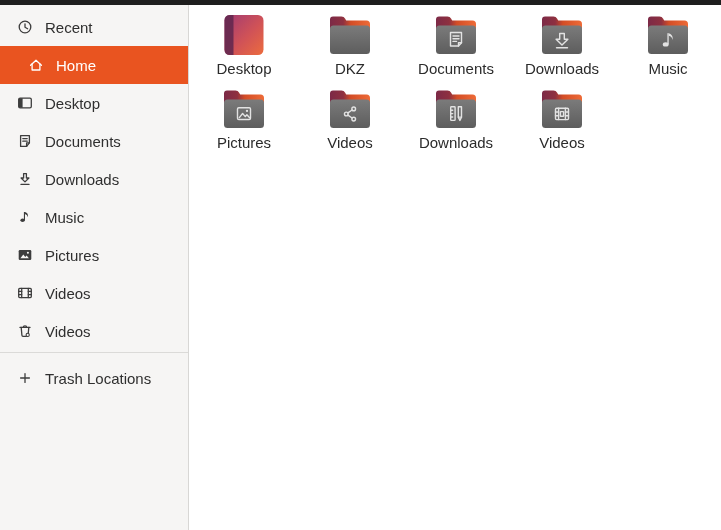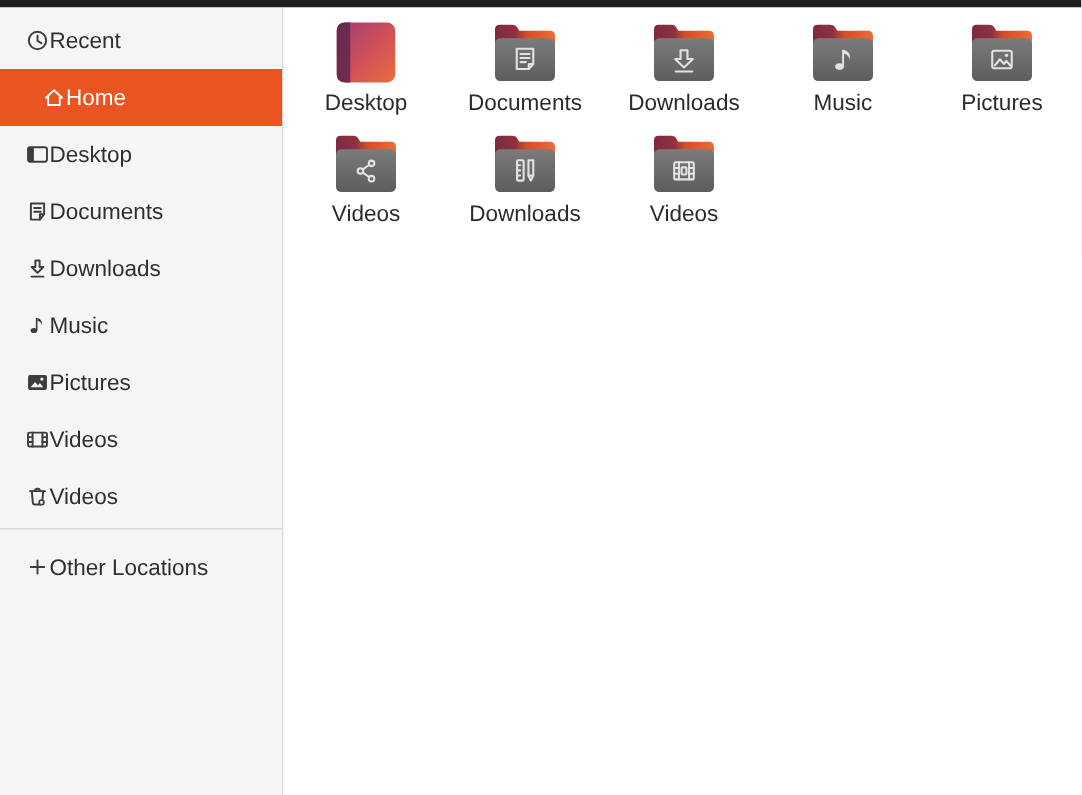--- a/index.html
+++ b/index.html
@@ -9,21 +9,21 @@
     -webkit-font-smoothing:antialiased;
   }
   .topbar { position:absolute; left:0; top:0; width:721px; height:5px; background:#1e1e1e; }
   .sidebar {
     position:absolute; left:0; top:5px; bottom:0; width:189px;
     background:#f6f5f4; border-right:1px solid #d8d7d5; box-sizing:border-box;
     padding-top:3px;
   }
   .srow {
     height:38px; display:flex; align-items:center;
-    padding-left:17px; cursor:pointer;
+    padding-left:17px; gap:12px; cursor:pointer;
   }
   .srow .icw { width:16px; height:16px; flex:0 0 16px; display:flex; align-items:center; justify-content:center; }
   .slabel { font-size:15px; color:#2f2f2f; white-space:nowrap; }
   .srow.selected { background:#E95420;padding-left:28px; }
   .srow.selected .slabel { color:#ffffff; }
   .sep { border-top:1px solid #dbdad8; margin:2px 0 6px 0; }
   .sic { stroke:#3d3d3d; stroke-width:1.3; fill:none; stroke-linejoin:round; stroke-linecap:round; }
   .sic-fill { fill:#3d3d3d; }
   .sic-knock { fill:#f6f5f4; }
   .srow.selected .sic { stroke:#ffffff; }
@@ -187,34 +187,40 @@
     </div>
 
     <div class="sep"></div>
 
     <div class="srow">
       <span class="icw">
         <svg width="16" height="16" viewBox="0 0 16 16">
             <path class="sic" stroke-width="1.2" d="M8 3.6 V12.4 M3.6 8 H12.4"></path>
           </svg>
       </span>
-      <span class="slabel">Other Locations</span>
+      <span class="slabel">Trash Locations</span>
     </div>
   </div>
 
   <div class="main">
 
     <div class="cell">
       <svg class="ficon" viewBox="0 0 44 42">
         <rect x="2.5" y="1" width="39" height="40" rx="5.5" fill="url(#deskG)"></rect>
         <path d="M2.5 6.5 Q2.5 1 8 1 H11.5 V41 H8 Q2.5 41 2.5 35.5 Z" fill="#64284f" opacity="0.9"></path>
       </svg>
       <span class="flabel">Desktop</span>
     </div>
 
+    <div class="cell">
+      <svg class="ficon" viewBox="0 0 44 42">
+        <use href="#folderBase"></use>
+      </svg>
+      <span class="flabel">DKZ</span>
+    </div>
 
     <div class="cell">
       <svg class="ficon" viewBox="0 0 44 42">
         <use href="#folderBase"></use>
         <g class="em">
             <path d="M16.5 18.5 H27.5 V28.7 L24.5 32 H16.5 Z"></path>
             <path d="M27.5 28.7 H24.5 V32"></path>
             <path d="M19 22 H25 M19 24.7 H25 M19 27.4 H22.5"></path>
           </g>
       </svg>

